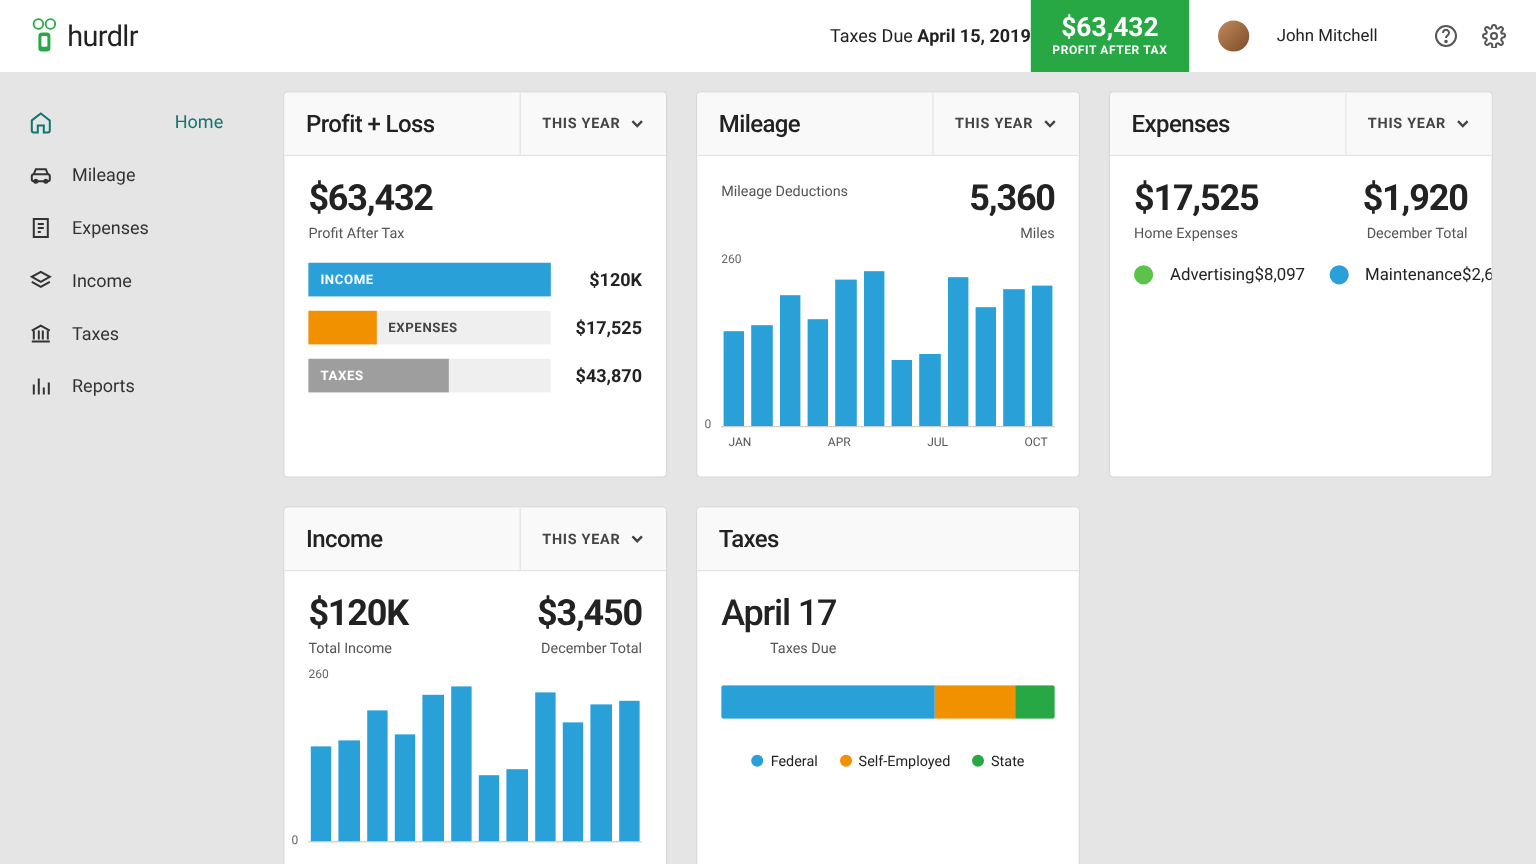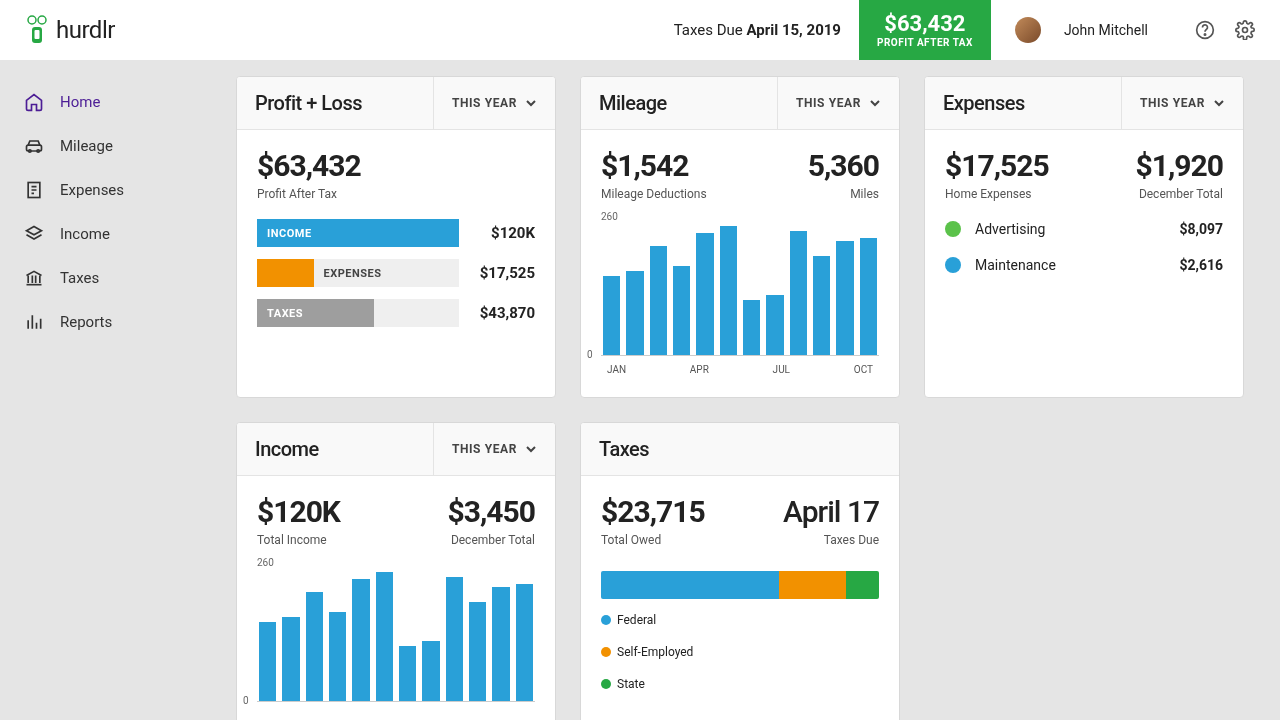--- a/index.html
+++ b/index.html
@@ -2,34 +2,34 @@
 <html><head>
 <meta charset="utf-8">
 <style>
   * { box-sizing: border-box; margin: 0; padding: 0; font-family: -apple-system, BlinkMacSystemFont, "Segoe UI", Roboto, Helvetica, Arial, sans-serif; }
   body { width: 1280px; height: 720px; overflow: hidden; background: #e5e5e5; color: #222; }
   
   .topbar { height: 60px; background: #fff; display: flex; align-items: center; padding: 0 24px; position: relative; z-index: 2; }
   .logo { display: flex; align-items: center; gap: 6px; }
   .logo-text { font-size: 24px; font-weight: 400; color: #222; letter-spacing: -0.5px; }
   .topbar-spacer { flex: 1; }
-  .taxes-due { font-size: 15px; color: #222; margin-right: 18px; }
+  .taxes-due { font-size: 15px; color: #222; }
   .taxes-due b { font-weight: 700; }
   .profit-badge { background: #27a844; color: #fff; height: 60px; display: flex; flex-direction: column; align-items: center; justify-content: center; padding: 0 18px; margin-right: 24px; }
   .profit-badge .amt { font-size: 22px; font-weight: 700; line-height: 1; }
   .profit-badge .lbl { font-size: 10px; font-weight: 700; letter-spacing: 0.5px; margin-top: 2px; }
   .user { display: flex; align-items: center; gap: 23px; margin-right: 28px; }
   .avatar { width: 26px; height: 26px; border-radius: 50%; background: linear-gradient(135deg,#c28b5a,#7a4a2a); }
   .user-name { font-size: 14px; color: #222; }
   .hdr-icon { width: 22px; height: 22px; color: #555; margin-left: 18px; cursor: pointer; display:flex; align-items:center; justify-content:center; }
   
   .shell { display: flex; height: calc(720px - 60px); }
   .sidebar { width: 210px; background: #e5e5e5; padding-top: 20px; }
   .nav-item { display: flex; align-items: center; gap: 16px; padding: 12px 24px; font-size: 15px; color: #333; cursor: pointer; }
-  .nav-item.active { color: #4c1d95; }
+  .nav-item.active { color: #0f766e; justify-content: space-between; }
   .nav-item .nicon { width: 20px; height: 20px; display:flex; align-items:center; justify-content:center; }
   
   .main { flex: 1; padding: 16px 26px; overflow: auto; }
   .grid { display: grid; grid-template-columns: repeat(3, 320px); gap: 24px; }
   .card { background: #fff; border: 1px solid #d8d8d8; border-radius: 4px; overflow: hidden; display: flex; flex-direction: column; }
   .card-hdr { display: flex; align-items: center; justify-content: space-between; border-bottom: 1px solid #e4e4e4; background: #f9f9f9; }
   .card-title { font-size: 20px; font-weight: 500; padding: 14px 18px; letter-spacing:-0.5px; }
   .period { display: flex; align-items: center; gap: 8px; padding: 0 18px; height: 52px; border-left: 1px solid #e4e4e4; font-size: 12px; font-weight: 700; letter-spacing: 0.6px; color: #444; cursor: pointer; }
   .card-body { padding: 18px 20px 22px; }
   .bignum { font-size: 30px; font-weight: 700; letter-spacing:-1px; }
@@ -44,28 +44,28 @@
   .pl-fill.out { color:#444; padding-left:0; }
   .pl-val { width: 64px; text-align: right; font-size: 15px; font-weight: 700; }
   
   .chart-wrap { margin-top: 10px; }
   .axis-top { font-size: 10px; color: #666; }
   .bars-area { display: flex; align-items: flex-end; height: 130px; gap: 6px; border-bottom: 1px solid #ccc; padding: 0 2px; margin-top:4px; position:relative; }
   .axis-zero { position:absolute; left:-14px; bottom:-5px; font-size:10px; color:#666; }
   .bar { flex: 1; background: #29a0d8; }
   .bars-labels { display: flex; justify-content: space-between; font-size: 10px; font-weight:400; color: #555; margin-top: 8px; padding: 0 6px; }
   
-  .exp-rows { margin-top: 20px; display:flex; flex-direction:column; gap:20px; }
+  .exp-rows { margin-top: 20px; display:flex; flex-direction:row; gap:20px; }
   .exp-row { display:flex; align-items:center; justify-content:space-between; font-size:14px; }
   .exp-left { display:flex; align-items:center; gap:14px; }
   .dot { width:16px; height:16px; border-radius:50%; }
-  .exp-val { font-weight:700; }
+  .exp-val { font-weight:400; }
   
   .tax-bar { height:28px; display:flex; margin-top:24px; border-radius:2px; overflow:hidden; }
-  .tax-legend { display:flex; gap:18px; justify-content:center; margin-top:14px; font-size:12px;flex-direction:column; }
+  .tax-legend { display:flex; gap:18px; justify-content:center; margin-top:28px; font-size:12px; }
   .tax-legend span { display:flex; align-items:center; gap:6px; }
   .sq { width:10px; height:10px; border-radius:50%; }
   .chev { width:12px; height:12px; }
 </style>
 </head>
 <body>
 
 <div class="topbar">
   <div class="logo">
     <svg width="26" height="30" viewBox="0 0 26 30">
@@ -212,21 +212,20 @@
           <div class="period">
             <span>THIS YEAR</span>
             <svg class="chev" viewBox="0 0 12 12">
                 <path d="M2 4l4 4 4-4" fill="none" stroke="#444" stroke-width="2"></path>
               </svg>
           </div>
         </div>
         <div class="card-body">
           <div class="two-col">
             <div>
-              <div class="bignum">$1,542</div>
               <div class="subt">Mileage Deductions</div>
             </div>
             <div class="right-align">
               <div class="bignum">5,360</div>
               <div class="subt">Miles</div>
             </div>
           </div>
           <div class="chart-wrap">
             <div class="axis-top">260</div>
             <div class="bars-area" id="chart-0">
@@ -336,24 +335,20 @@
           </div>
         </div>
       </div>
 
       <div class="card">
         <div class="card-hdr">
           <div class="card-title">Taxes</div>
         </div>
         <div class="card-body">
           <div class="two-col">
-            <div>
-              <div class="bignum">$23,715</div>
-              <div class="subt">Total Owed</div>
-            </div>
             <div class="right-align">
               <div class="bignum" style="font-weight:500">April 17</div>
               <div class="subt">Taxes Due</div>
             </div>
           </div>
           <div class="tax-bar" id="tax-bar">
               <div style="flex: 64 1 0%; background: rgb(41, 160, 216);"></div>
               <div style="flex: 24 1 0%; background: rgb(242, 145, 0);"></div>
               <div style="flex: 12 1 0%; background: rgb(39, 168, 68);"></div>
             </div>

